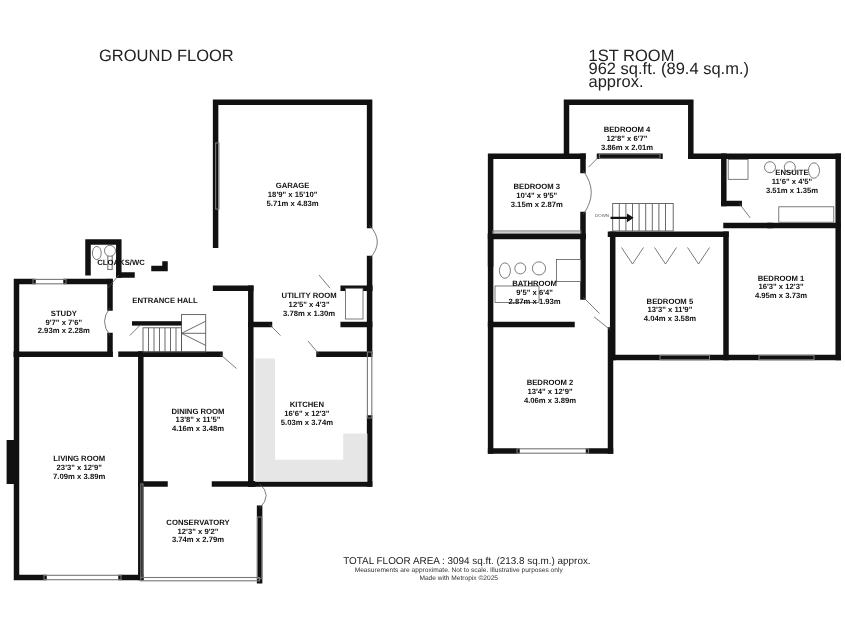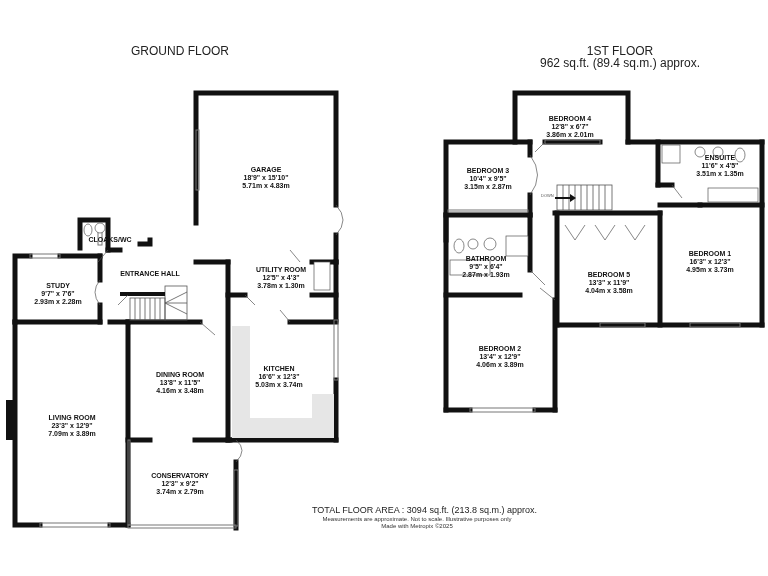--- a/index.html
+++ b/index.html
@@ -1,18 +1,18 @@
 <!DOCTYPE html>
 <html><head>
 <meta charset="utf-8">
 <style>
   html,body{margin:0;padding:0;background:#fff;}
   body{width:768px;height:576px;position:relative;overflow:hidden;font-family:"Liberation Sans",sans-serif;color:#111;}
   svg{position:absolute;left:0;top:0;}
-  .hdr{position:absolute;text-align:center;font-size:12px;line-height:12px;color:#222;}
+  .hdr{position:absolute;font-size:15px;line-height:12px;color:#222;}
   .room{position:absolute;text-align:center;font-size:7px;line-height:8px;font-weight:bold;color:#111;white-space:nowrap;transform:translateX(-50%);}
   .room .nm{display:block;}
   .room .d{display:block;font-weight:bold;}
   .total{position:absolute;left:312px;top:505px;font-size:9px;color:#222;}
   .note{position:absolute;left:312px;top:516px;width:210px;text-align:center;font-size:6px;line-height:7px;color:#333;}
   .down{position:absolute;left:541px;top:193px;font-size:4px;color:#555;}
 </style>
 </head>
 <body>
 
@@ -176,21 +176,21 @@
     <circle cx="718" cy="152" r="5"></circle>
     <ellipse cx="740" cy="155" rx="5" ry="7"></ellipse>
     <rect x="708" y="188" width="50" height="14"></rect>
   </g>
 </svg>
 
 <div class="hdr" style="left:90px;top:45px;width:180px;">
   <div>GROUND FLOOR</div>
 </div>
 <div class="hdr" style="left:535px;top:45px;width:170px;">
-  <div>1ST FLOOR</div>
+  <div>1ST ROOM</div>
   <div>962 sq.ft. (89.4 sq.m.) approx.</div>
 </div>
 
 <div class="room" style="left:266px;top:166px;">
     <span class="nm">GARAGE</span>
     <span class="d">18'9" x 15'10"</span>
     <span class="d">5.71m x 4.83m</span>
   </div>
 <div class="room" style="left:110px;top:236px;">
     <span class="nm">CLOAKS/WC</span>

